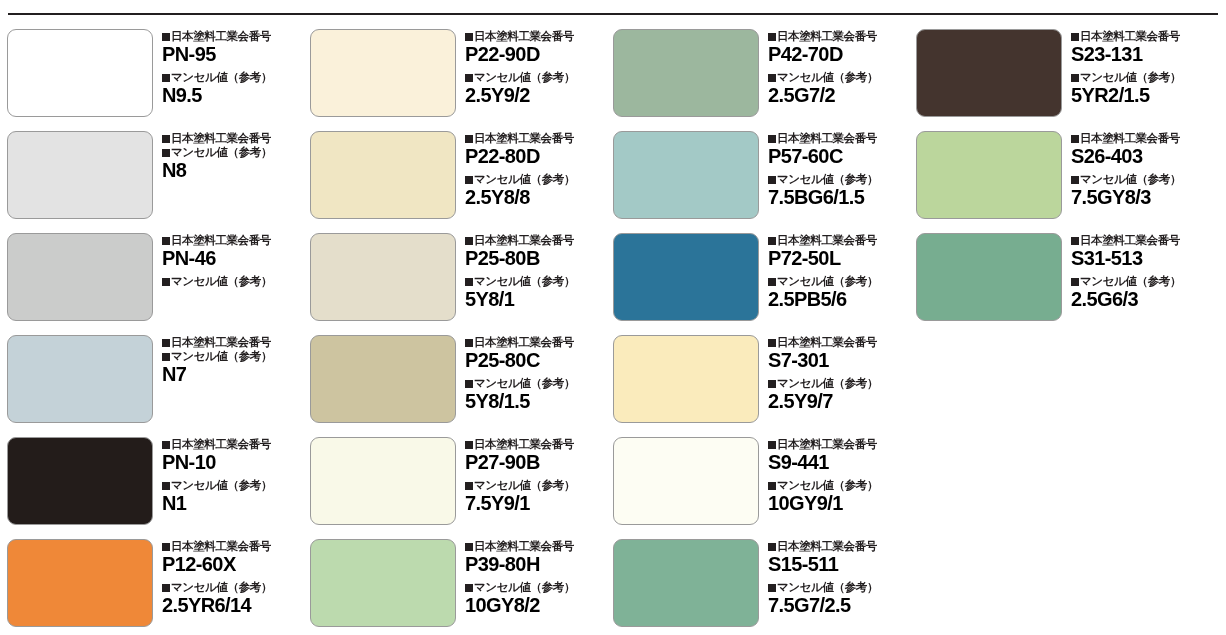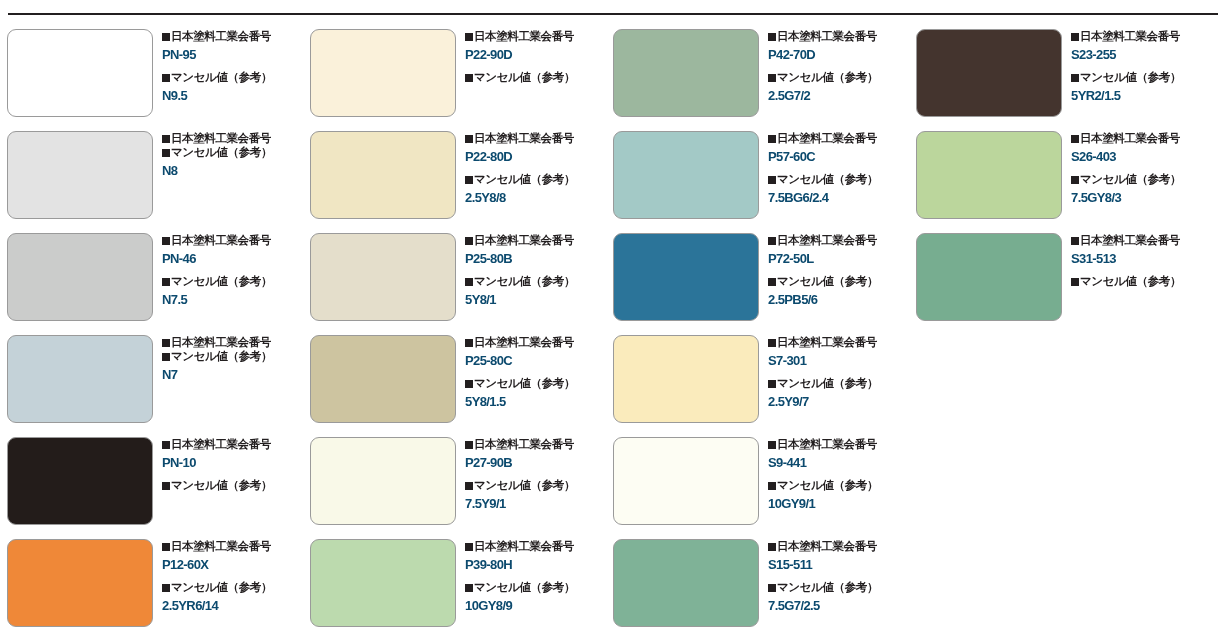--- a/index.html
+++ b/index.html
@@ -79,28 +79,28 @@
   .cap .sq {
     display: inline-block;
     width: 8px;
     height: 8px;
     background: #231f20;
     margin-right: 1px;
     vertical-align: -1px;
   }
   .cap .sq + span { letter-spacing: -0.4px; }
   .val {
-    font-size: 13px;
+    font-size: 20px;
     font-weight: 700;
     line-height: 23px;
     letter-spacing: -0.6px;
     margin-top: 0px;
     margin-bottom: 4px;
     white-space: nowrap;
-    color: #0c4a6e;
+    color: #000000;
     font-family: "Liberation Sans", "DejaVu Sans", sans-serif;
   }
   .val.last { margin-bottom: 0; }
 </style>
 </head>
 <body>
 
 <div class="page">
 
   <div class="header-rule"></div>
@@ -114,36 +114,37 @@
           <div class="cap"><span class="sq"></span><span>マンセル値（参考）</span></div>
           <div class="val last">N9.5</div>
         </div>
       </div>
       <div class="cell">
         <div class="swatch" style="background: rgb(250, 241, 218);"></div>
         <div class="info">
           <div class="cap"><span class="sq"></span><span>日本塗料工業会番号</span></div>
           <div class="val">P22-90D</div>
           <div class="cap"><span class="sq"></span><span>マンセル値（参考）</span></div>
+          <div class="val last">2.5Y9/2</div>
         </div>
       </div>
       <div class="cell">
         <div class="swatch" style="background: rgb(156, 183, 158);"></div>
         <div class="info">
           <div class="cap"><span class="sq"></span><span>日本塗料工業会番号</span></div>
           <div class="val">P42-70D</div>
           <div class="cap"><span class="sq"></span><span>マンセル値（参考）</span></div>
           <div class="val last">2.5G7/2</div>
         </div>
       </div>
       <div class="cell">
         <div class="swatch" style="background: rgb(68, 52, 46);"></div>
         <div class="info">
           <div class="cap"><span class="sq"></span><span>日本塗料工業会番号</span></div>
-          <div class="val">S23-255</div>
+          <div class="val">S23-131</div>
           <div class="cap"><span class="sq"></span><span>マンセル値（参考）</span></div>
           <div class="val last">5YR2/1.5</div>
         </div>
       </div>
       <div class="cell">
         <div class="swatch" style="background: rgb(227, 227, 227);"></div>
         <div class="info">
           <div class="cap"><span class="sq"></span><span>日本塗料工業会番号</span></div>
           <div class="cap"><span class="sq"></span><span>マンセル値（参考）</span></div>
           <div class="val last">N8</div>
@@ -157,39 +158,38 @@
           <div class="cap"><span class="sq"></span><span>マンセル値（参考）</span></div>
           <div class="val last">2.5Y8/8</div>
         </div>
       </div>
       <div class="cell">
         <div class="swatch" style="background: rgb(163, 201, 198);"></div>
         <div class="info">
           <div class="cap"><span class="sq"></span><span>日本塗料工業会番号</span></div>
           <div class="val">P57-60C</div>
           <div class="cap"><span class="sq"></span><span>マンセル値（参考）</span></div>
-          <div class="val last">7.5BG6/2.4</div>
+          <div class="val last">7.5BG6/1.5</div>
         </div>
       </div>
       <div class="cell">
         <div class="swatch" style="background: rgb(187, 214, 156);"></div>
         <div class="info">
           <div class="cap"><span class="sq"></span><span>日本塗料工業会番号</span></div>
           <div class="val">S26-403</div>
           <div class="cap"><span class="sq"></span><span>マンセル値（参考）</span></div>
           <div class="val last">7.5GY8/3</div>
         </div>
       </div>
       <div class="cell">
         <div class="swatch" style="background: rgb(203, 204, 203);"></div>
         <div class="info">
           <div class="cap"><span class="sq"></span><span>日本塗料工業会番号</span></div>
           <div class="val">PN-46</div>
           <div class="cap"><span class="sq"></span><span>マンセル値（参考）</span></div>
-          <div class="val last">N7.5</div>
         </div>
       </div>
       <div class="cell">
         <div class="swatch" style="background: rgb(228, 222, 203);"></div>
         <div class="info">
           <div class="cap"><span class="sq"></span><span>日本塗料工業会番号</span></div>
           <div class="val">P25-80B</div>
           <div class="cap"><span class="sq"></span><span>マンセル値（参考）</span></div>
           <div class="val last">5Y8/1</div>
         </div>
@@ -202,20 +202,21 @@
           <div class="cap"><span class="sq"></span><span>マンセル値（参考）</span></div>
           <div class="val last">2.5PB5/6</div>
         </div>
       </div>
       <div class="cell">
         <div class="swatch" style="background: rgb(119, 173, 144);"></div>
         <div class="info">
           <div class="cap"><span class="sq"></span><span>日本塗料工業会番号</span></div>
           <div class="val">S31-513</div>
           <div class="cap"><span class="sq"></span><span>マンセル値（参考）</span></div>
+          <div class="val last">2.5G6/3</div>
         </div>
       </div>
       <div class="cell">
         <div class="swatch" style="background: rgb(196, 210, 216);"></div>
         <div class="info">
           <div class="cap"><span class="sq"></span><span>日本塗料工業会番号</span></div>
           <div class="cap"><span class="sq"></span><span>マンセル値（参考）</span></div>
           <div class="val last">N7</div>
         </div>
       </div>
@@ -237,20 +238,21 @@
           <div class="val last">2.5Y9/7</div>
         </div>
       </div>
       <div class="cell empty"></div>
       <div class="cell">
         <div class="swatch" style="background: rgb(35, 28, 26);"></div>
         <div class="info">
           <div class="cap"><span class="sq"></span><span>日本塗料工業会番号</span></div>
           <div class="val">PN-10</div>
           <div class="cap"><span class="sq"></span><span>マンセル値（参考）</span></div>
+          <div class="val last">N1</div>
         </div>
       </div>
       <div class="cell">
         <div class="swatch" style="background: rgb(249, 249, 232);"></div>
         <div class="info">
           <div class="cap"><span class="sq"></span><span>日本塗料工業会番号</span></div>
           <div class="val">P27-90B</div>
           <div class="cap"><span class="sq"></span><span>マンセル値（参考）</span></div>
           <div class="val last">7.5Y9/1</div>
         </div>
@@ -273,21 +275,21 @@
           <div class="cap"><span class="sq"></span><span>マンセル値（参考）</span></div>
           <div class="val last">2.5YR6/14</div>
         </div>
       </div>
       <div class="cell">
         <div class="swatch" style="background: rgb(188, 218, 174);"></div>
         <div class="info">
           <div class="cap"><span class="sq"></span><span>日本塗料工業会番号</span></div>
           <div class="val">P39-80H</div>
           <div class="cap"><span class="sq"></span><span>マンセル値（参考）</span></div>
-          <div class="val last">10GY8/9</div>
+          <div class="val last">10GY8/2</div>
         </div>
       </div>
       <div class="cell">
         <div class="swatch" style="background: rgb(127, 178, 151);"></div>
         <div class="info">
           <div class="cap"><span class="sq"></span><span>日本塗料工業会番号</span></div>
           <div class="val">S15-511</div>
           <div class="cap"><span class="sq"></span><span>マンセル値（参考）</span></div>
           <div class="val last">7.5G7/2.5</div>
         </div>

